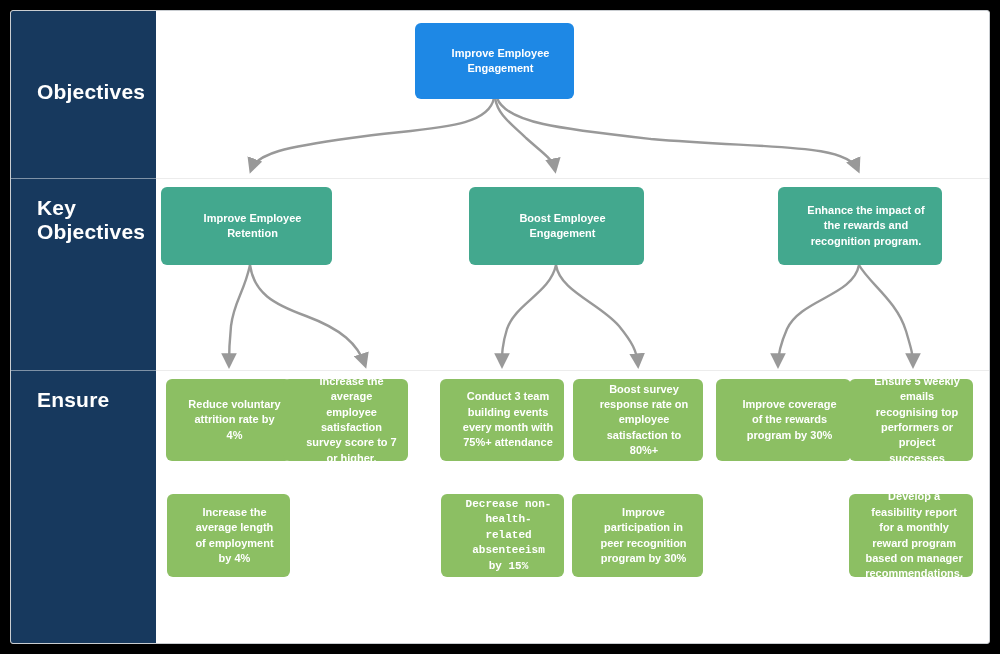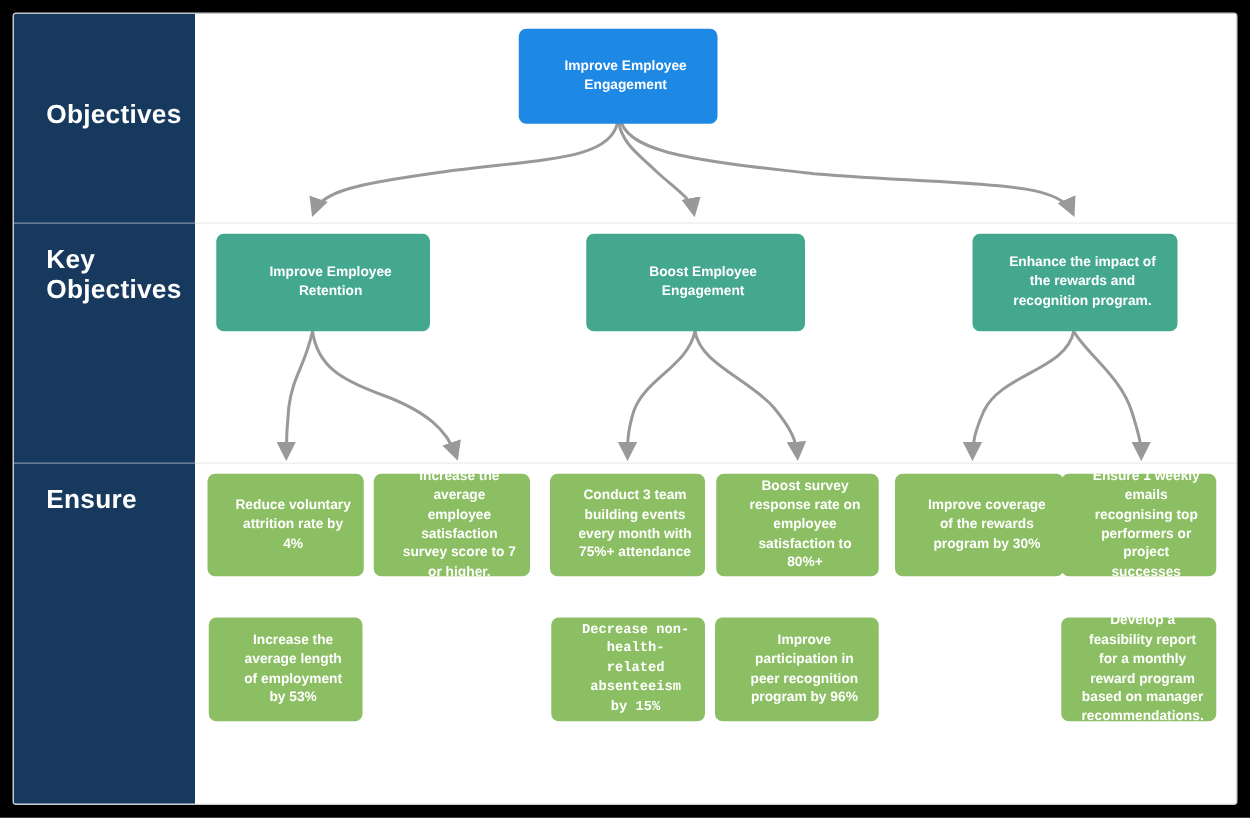--- a/index.html
+++ b/index.html
@@ -26,26 +26,26 @@
   }
 
   
   .box {
     position: absolute; border-radius: 6px; color: #fff; font-weight: bold;
     display: flex; align-items: center; justify-content: center; text-align: center;
   }
   .box span { display: block; padding: 4px 10px; font-size: 11px; line-height: 1.4; margin-left: 12px; }
   .objective { background: #1E88E5; left: 404px; top: 12px; width: 159px; height: 76px; }
   .activity  { background: #43A88E; height: 78px; top: 176px; }
-  .act0 { left: 162px; width: 171px; }
+  .act0 { left: 150px; width: 171px; }
   .act1 { left: 458px; width: 175px; }
   .act2 { left: 767px; width: 164px; font-size: 11px; }
   .result { background: #8CBF63; height: 82px; top: 368px; }
   .res0 { left: 155px; width: 125px; }
-  .res1 { left: 288px; width: 125px; }
+  .res1 { left: 272px; width: 125px; }
   .res2 { left: 429px; width: 124px; }
   .res3 { left: 562px; width: 130px; }
   .res4 { left: 705px; width: 135px; }
   .res5 { left: 838px; width: 124px; }
   .result.row2 { top: 483px; height: 83px; justify-content: flex-end; }
   .res6 { left: 156px; width: 123px; }
   .res7 { left: 430px; width: 123px; font-family: Liberation Mono, monospace; }
   .res8 { left: 561px; width: 131px; }
   .res9 { left: 838px; width: 124px; top: 461px; height: 104px; }
 
@@ -112,27 +112,27 @@
   <div class="box result res2">
     <span>Conduct 3 team building events every month with 75%+ attendance</span>
   </div>
   <div class="box result res3">
     <span>Boost survey response rate on employee satisfaction to 80%+</span>
   </div>
   <div class="box result res4">
     <span>Improve coverage of the rewards program by 30%</span>
   </div>
   <div class="box result res5">
-    <span>Ensure 1 weekly emails recognising top performers or project successes</span>
+    <span>Ensure 5 weekly emails recognising top performers or project successes</span>
   </div>
   <div class="box result row2 res6">
-    <span>Increase the average length of employment by 53%</span>
+    <span>Increase the average length of employment by 4%</span>
   </div>
   <div class="box result row2 res7">
     <span>Decrease non-health-related absenteeism by 15%</span>
   </div>
   <div class="box result row2 res8">
-    <span>Improve participation in peer recognition program by 96%</span>
+    <span>Improve participation in peer recognition program by 30%</span>
   </div>
   <div class="box result row2 res9">
     <span>Develop a feasibility report for a monthly reward program based on manager recommendations.</span>
   </div>
 </div>
 
 </body></html>

